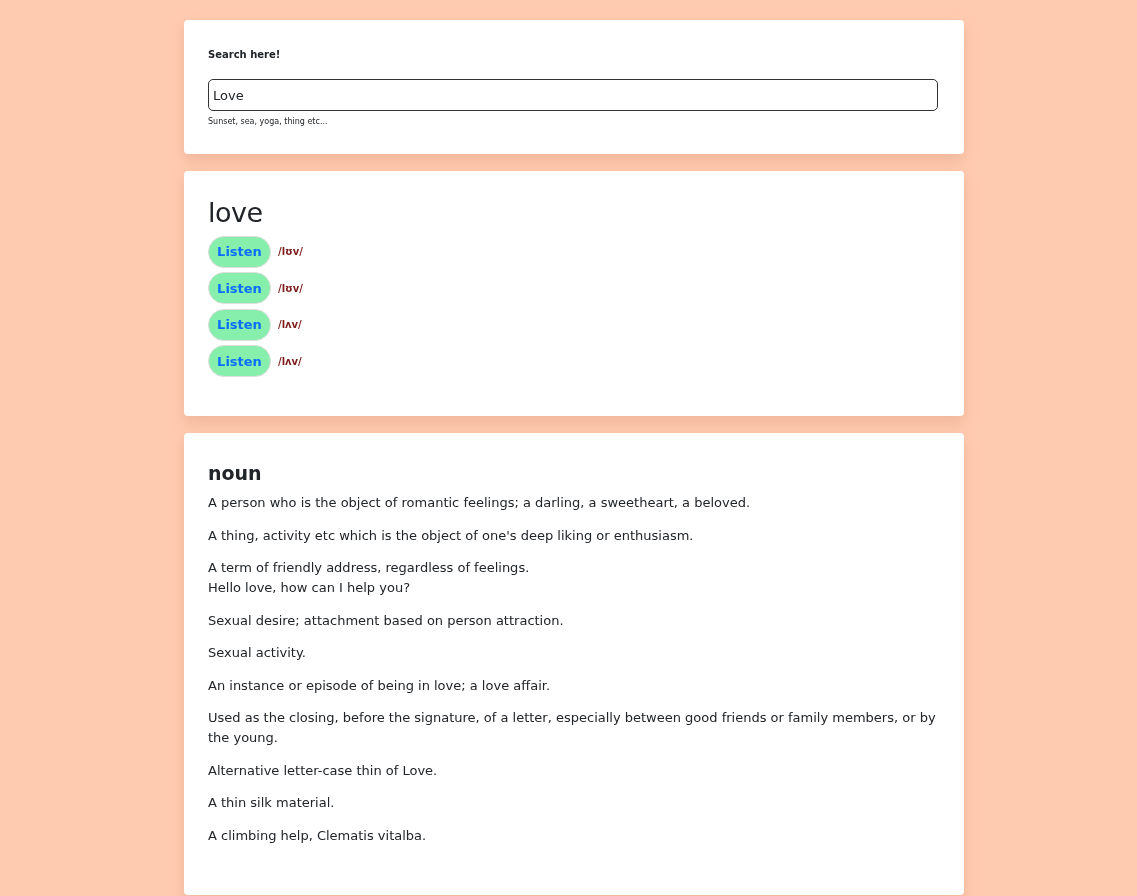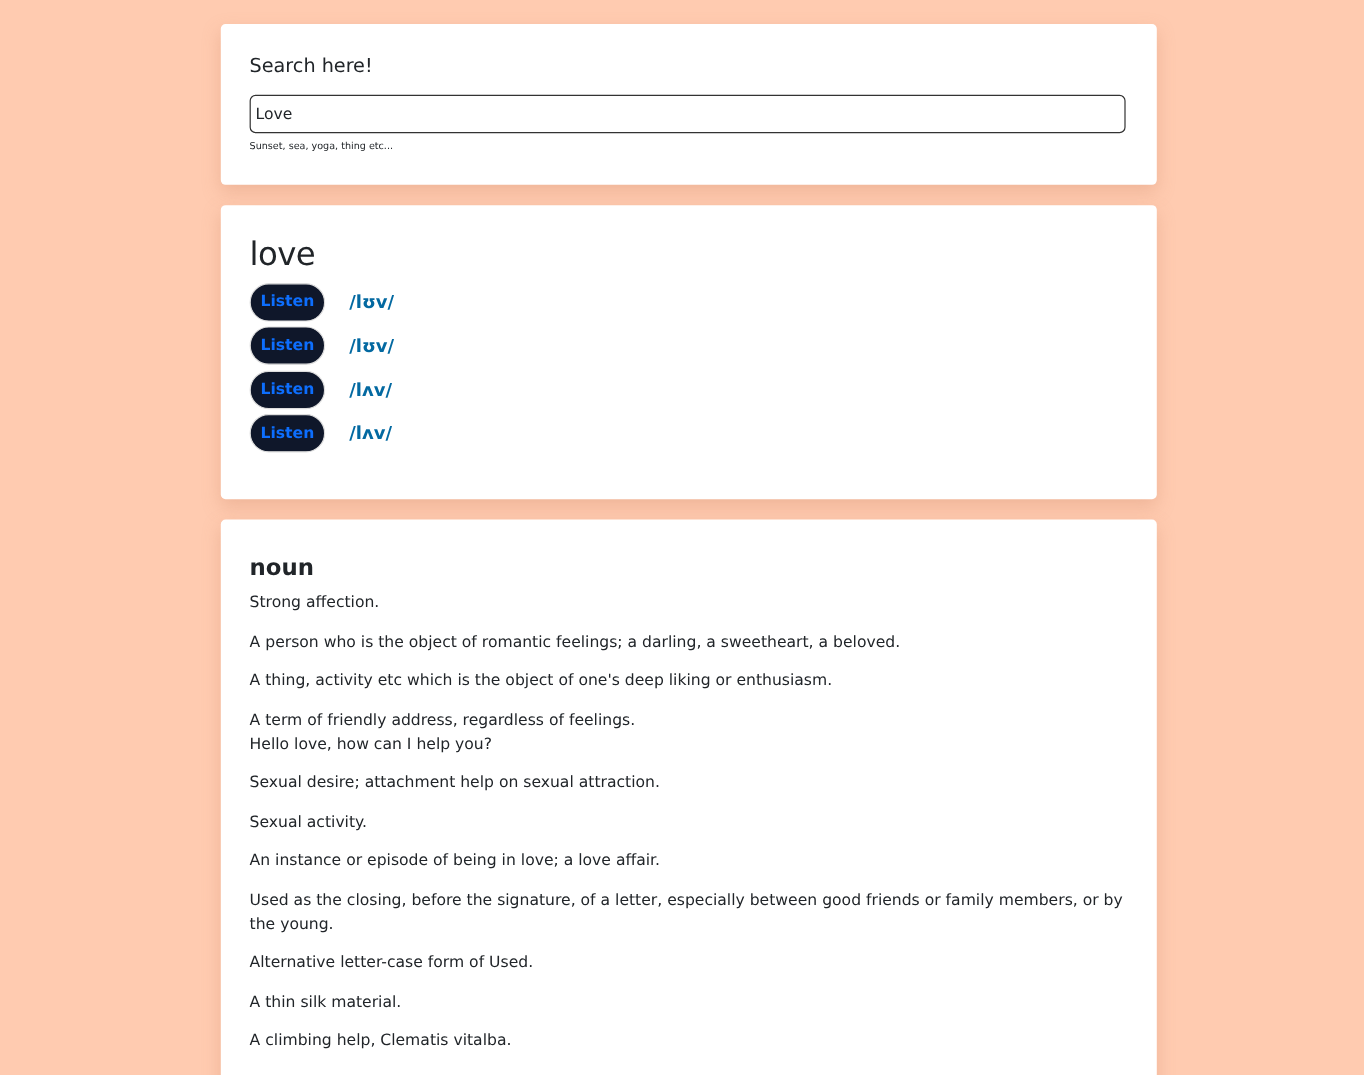--- a/index.html
+++ b/index.html
@@ -21,22 +21,22 @@
   .card {
     background: #ffffff;
     border-radius: 4px;
     box-shadow: 0 6px 14px rgba(210, 140, 110, 0.35);
     padding: 24px 24px;
     box-sizing: border-box;
     margin-bottom: 17px;
   }
   .search-card { height: 134px; padding-top: 25px; }
   .search-label {
-    font-weight: normal;
-    font-size: 16px;
+    font-weight: bold;
+    font-size: 10px;
     line-height: 20px;
     margin: 0 0 14px 0;
   }
   .search-input {
     display: block;
     width: 730px;
     height: 32px;
     box-sizing: border-box;
     border: 1px solid #333333;
     border-radius: 5px;
@@ -64,33 +64,33 @@
     align-items: center;
     height: 33px;
     margin-bottom: 3.5px;
   }
   .listen-btn {
     width: 63px;
     height: 32px;
     box-sizing: border-box;
     border: 1px solid #dddddd;
     border-radius: 16px;
-    background: #0f172a;
+    background: #86efac;
     color: #0d6efd;
     font-weight: bold;
     font-size: 13px;
     font-family: "DejaVu Sans", "Liberation Sans", sans-serif;
     padding: 0;
     cursor: pointer;
   }
   .phonetic {
-    margin-left: 20px;
-    color: #0369a1;
+    margin-left: 7px;
+    color: #7f1d1d;
     font-weight: bold;
-    font-size: 15px;
+    font-size: 10px;
   }
   .meaning-card { min-height: 462px; padding-top: 26px; }
   .pos-title {
     font-size: 19px;
     font-weight: 600;
     line-height: 28px;
     margin: 0 0 6px 0;
   }
   .def {
     font-size: 13px;
@@ -125,29 +125,28 @@
       <span class="phonetic">/lʌv/</span>
     </div>
     <div class="phon-row">
       <button class="listen-btn">Listen</button>
       <span class="phonetic">/lʌv/</span>
     </div>
   </div>
 
   <div class="card meaning-card">
     <h2 class="pos-title">noun</h2>
-    <div class="def"><span>Strong affection.</span></div>
     <div class="def"><span>A person who is the object of romantic feelings; a darling, a sweetheart, a beloved.</span></div>
     <div class="def"><span>A thing, activity etc which is the object of one's deep liking or enthusiasm.</span></div>
     <div class="def">
       <span>A term of friendly address, regardless of feelings.</span>
       <span class="example">Hello love, how can I help you?</span>
     </div>
-    <div class="def"><span>Sexual desire; attachment help on sexual attraction.</span></div>
+    <div class="def"><span>Sexual desire; attachment based on person attraction.</span></div>
     <div class="def"><span>Sexual activity.</span></div>
     <div class="def"><span>An instance or episode of being in love; a love affair.</span></div>
     <div class="def"><span>Used as the closing, before the signature, of a letter, especially between good friends or family members, or by the young.</span></div>
-    <div class="def"><span>Alternative letter-case form of Used.</span></div>
+    <div class="def"><span>Alternative letter-case thin of Love.</span></div>
     <div class="def"><span>A thin silk material.</span></div>
     <div class="def"><span>A climbing help, Clematis vitalba.</span></div>
   </div>
 
 </div>
 
 </body></html>

